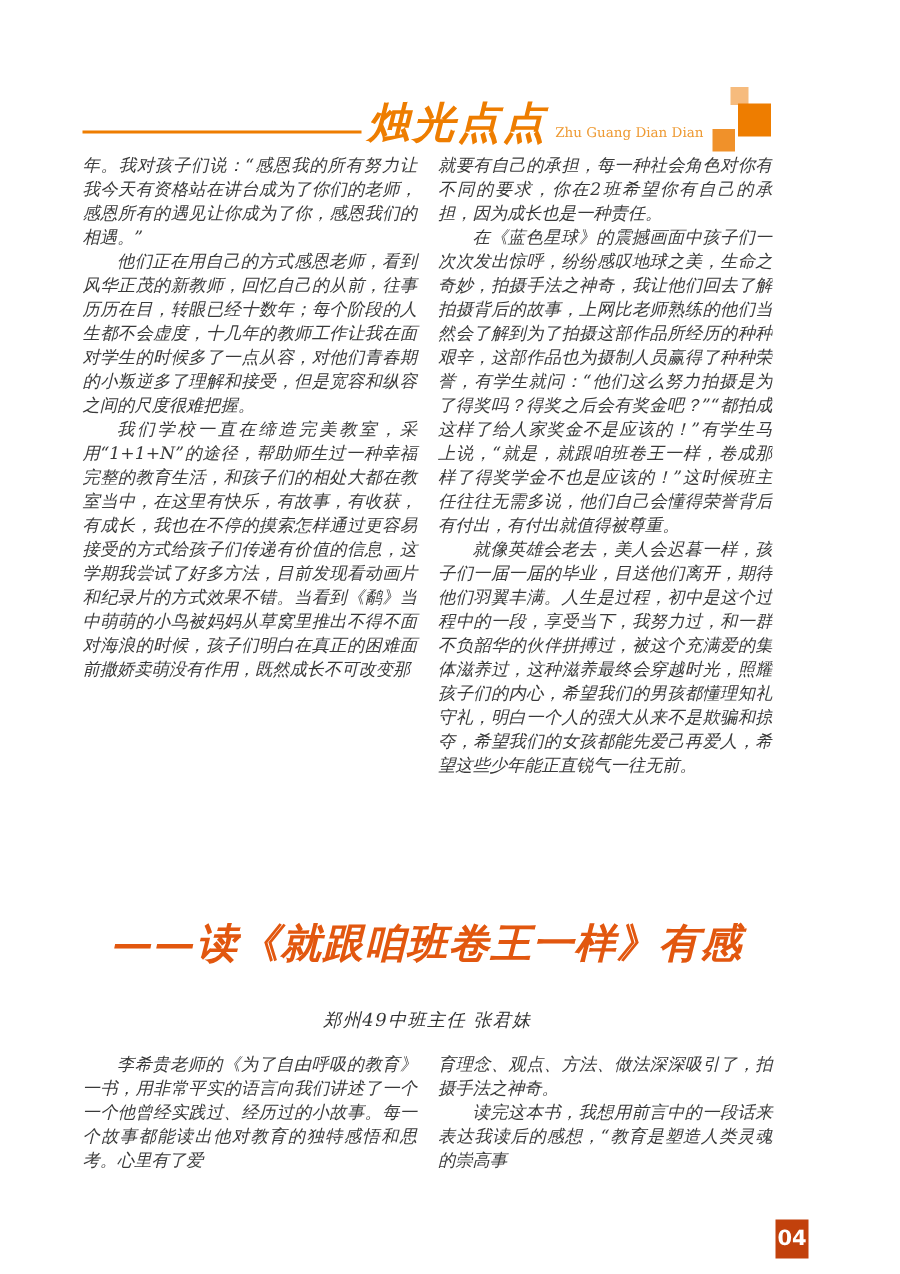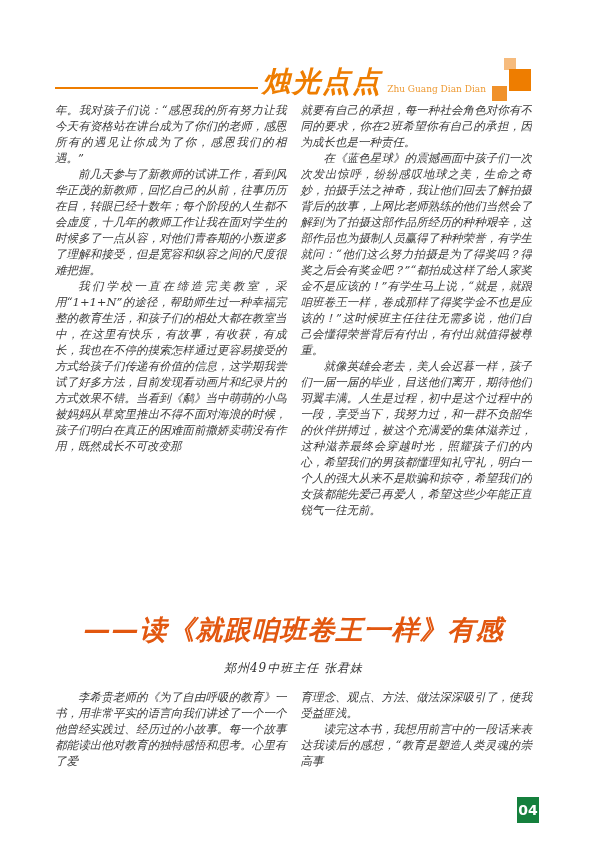--- a/index.html
+++ b/index.html
@@ -2,21 +2,21 @@
 <html><head>
 <meta charset="utf-8">
 <style>
   html,body{margin:0;padding:0;background:#fff;}
   .page{
     position:relative;
     width:600px;height:849px;
     margin:0 auto;
     background:#ffffff;
     box-sizing:border-box;
-    padding:52px 68px 24px 55px;
+    padding:52px 85px 24px 55px;
     overflow:hidden;
     font-family:"DejaVu Serif","Liberation Serif",serif;
     color:#3a3a3a;
   }
   
   .mast{
     display:flex;
     align-items:flex-end;
     height:44px;
     margin-bottom:6px;
@@ -82,34 +82,34 @@
     margin:0;
     font-size:27px;
     line-height:36px;
     font-weight:bold;
     font-style:italic;
     color:#e2570f;
     letter-spacing:1px;
   }
   .article-title .t1,.article-title .t2{display:block;}
   .byline{
-    margin-top:12px;
+    margin-top:24px;
     font-size:12px;
     font-style:italic;
     color:#333;
     letter-spacing:1px;
   }
   
   .bottom{min-height:80px;}
   .pagenum{
     position:absolute;
     right:61px;
-    bottom:26px;
+    bottom:10px;
     width:22px;height:26px;
-    background:#15803d;
+    background:#c2410c;
     color:#ffffff;
     font-family:"DejaVu Sans","Liberation Sans",sans-serif;
     font-size:14px;
     font-weight:bold;
     display:flex;
     align-items:center;
     justify-content:center;
   }
 </style>
 </head>
@@ -124,21 +124,21 @@
     <div class="mast-squares">
       <span class="sq sq1"></span>
       <span class="sq sq2"></span>
       <span class="sq sq3"></span>
     </div>
   </header>
 
   <section class="cols top">
     <div class="col">
       <p class="noindent">年。我对孩子们说：“感恩我的所有努力让我今天有资格站在讲台成为了你们的老师，感恩所有的遇见让你成为了你，感恩我们的相遇。”</p>
-      <p>前几天参与了新教师的试讲工作，看到风华正茂的新教师，回忆自己的从前，往事历历在目，转眼已经十数年；每个阶段的人生都不会虚度，十几年的教师工作让我在面对学生的时候多了一点从容，对他们青春期的小叛逆多了理解和接受，但是宽容和纵容之间的尺度很难把握。</p>
+      <p>他们正在用自己的方式感恩老师，看到风华正茂的新教师，回忆自己的从前，往事历历在目，转眼已经十数年；每个阶段的人生都不会虚度，十几年的教师工作让我在面对学生的时候多了一点从容，对他们青春期的小叛逆多了理解和接受，但是宽容和纵容之间的尺度很难把握。</p>
       <p>我们学校一直在缔造完美教室，采用“1+1+N”的途径，帮助师生过一种幸福完整的教育生活，和孩子们的相处大都在教室当中，在这里有快乐，有故事，有收获，有成长，我也在不停的摸索怎样通过更容易接受的方式给孩子们传递有价值的信息，这学期我尝试了好多方法，目前发现看动画片和纪录片的方式效果不错。当看到《鹬》当中萌萌的小鸟被妈妈从草窝里推出不得不面对海浪的时候，孩子们明白在真正的困难面前撒娇卖萌没有作用，既然成长不可改变那</p>
     </div>
     <div class="col">
       <p class="noindent">就要有自己的承担，每一种社会角色对你有不同的要求，你在2班希望你有自己的承担，因为成长也是一种责任。</p>
       <p>在《蓝色星球》的震撼画面中孩子们一次次发出惊呼，纷纷感叹地球之美，生命之奇妙，拍摄手法之神奇，我让他们回去了解拍摄背后的故事，上网比老师熟练的他们当然会了解到为了拍摄这部作品所经历的种种艰辛，这部作品也为摄制人员赢得了种种荣誉，有学生就问：“他们这么努力拍摄是为了得奖吗？得奖之后会有奖金吧？”“都拍成这样了给人家奖金不是应该的！”有学生马上说，“就是，就跟咱班卷王一样，卷成那样了得奖学金不也是应该的！”这时候班主任往往无需多说，他们自己会懂得荣誉背后有付出，有付出就值得被尊重。</p>
       <p>就像英雄会老去，美人会迟暮一样，孩子们一届一届的毕业，目送他们离开，期待他们羽翼丰满。人生是过程，初中是这个过程中的一段，享受当下，我努力过，和一群不负韶华的伙伴拼搏过，被这个充满爱的集体滋养过，这种滋养最终会穿越时光，照耀孩子们的内心，希望我们的男孩都懂理知礼守礼，明白一个人的强大从来不是欺骗和掠夺，希望我们的女孩都能先爱己再爱人，希望这些少年能正直锐气一往无前。</p>
     </div>
   </section>
 
   <section class="article-head">
@@ -146,20 +146,20 @@
       <span class="t2">——读《就跟咱班卷王一样》有感</span>
     </h1>
     <div class="byline">郑州49中班主任 张君妹</div>
   </section>
 
   <section class="cols bottom">
     <div class="col">
       <p>李希贵老师的《为了自由呼吸的教育》一书，用非常平实的语言向我们讲述了一个一个他曾经实践过、经历过的小故事。每一个故事都能读出他对教育的独特感悟和思考。心里有了爱</p>
     </div>
     <div class="col">
-      <p class="noindent">育理念、观点、方法、做法深深吸引了，使我受益匪浅。</p>
+      <p class="noindent">育理念、观点、方法、做法深深吸引了，拍摄手法之神奇。</p>
       <p>读完这本书，我想用前言中的一段话来表达我读后的感想，“教育是塑造人类灵魂的崇高事</p>
     </div>
   </section>
 
   <div class="pagenum">04</div>
 
 </div>
 
 </body></html>

